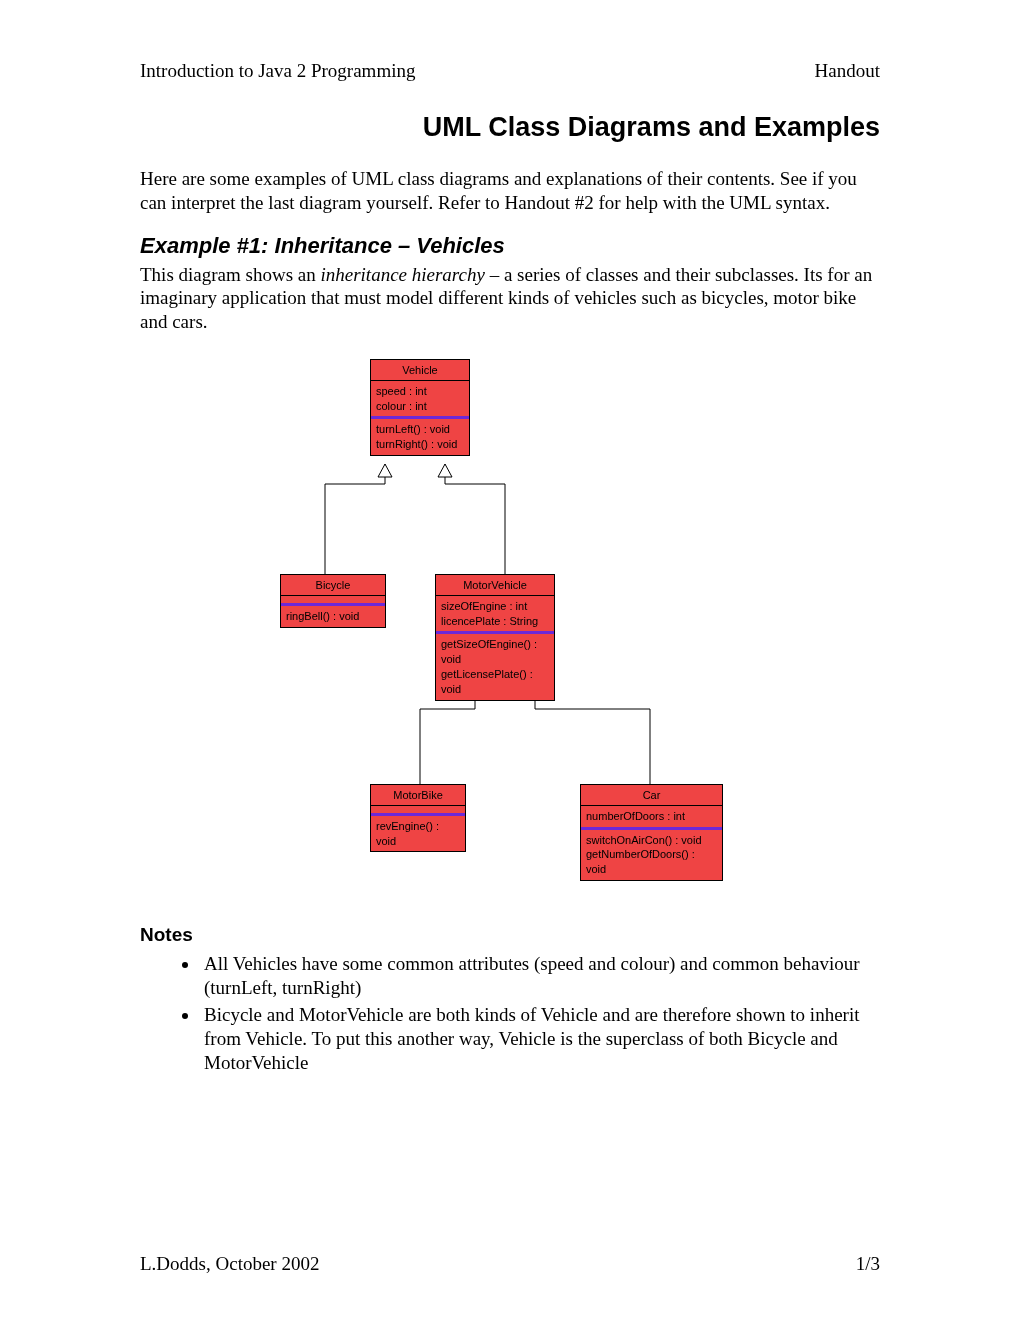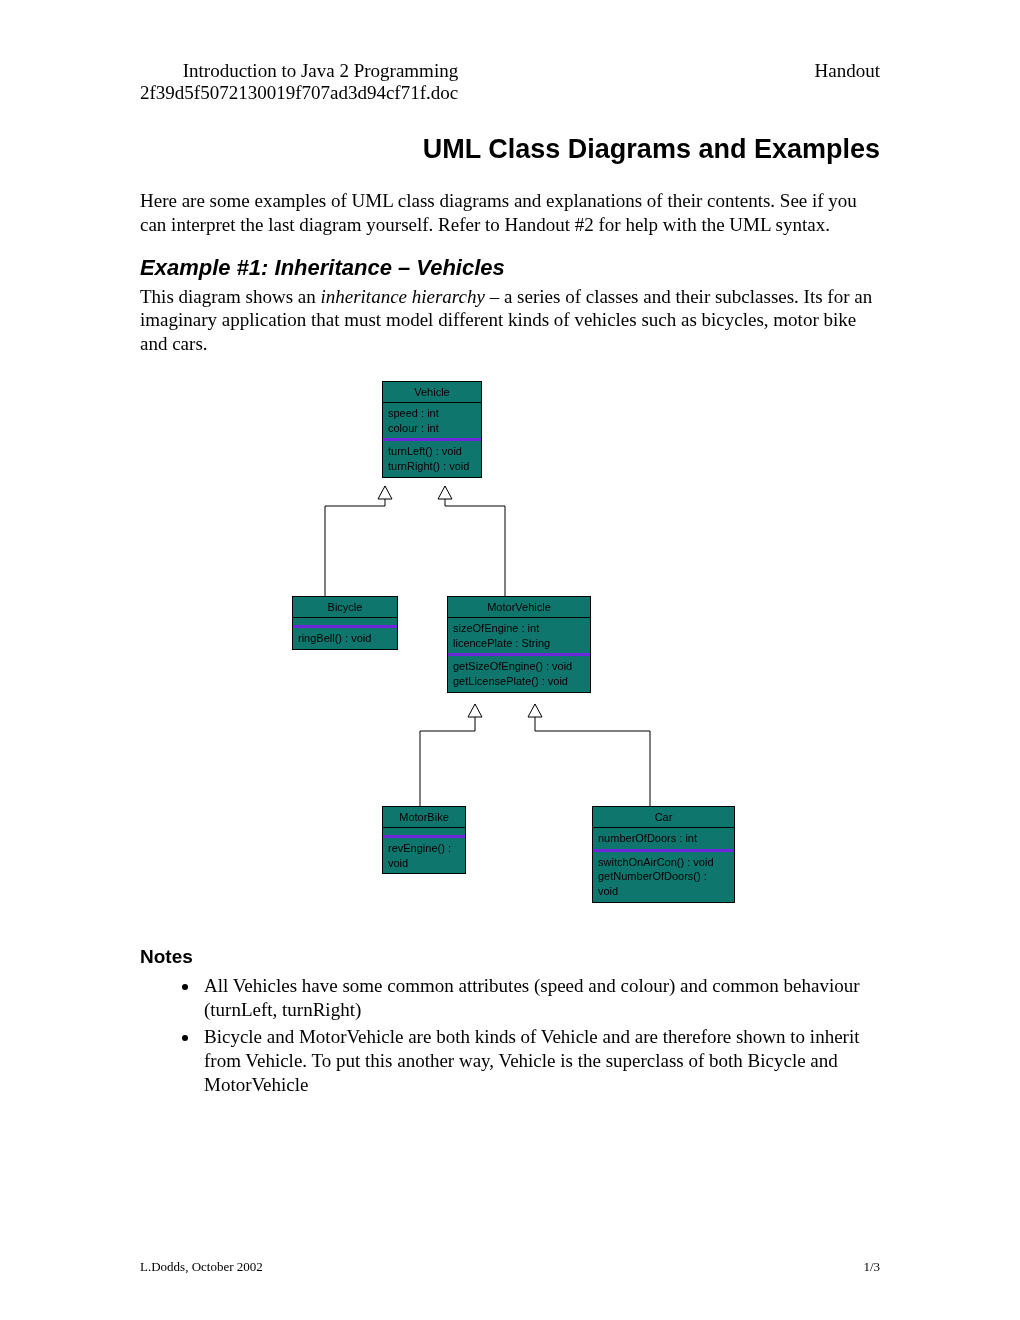--- a/index.html
+++ b/index.html
@@ -11,21 +11,21 @@
       padding: 60px 140px 40px 140px;
       position: relative;
       color: #000;
     }
     .header {
       display: flex;
       justify-content: space-between;
       font-size: 19px;
       margin-bottom: 30px;
     }
-    .header-left { text-align: right; }
+    .header-left { text-align: center; }
     .header-right { text-align: right; }
     h1 {
       font-family: Arial, Helvetica, sans-serif;
       font-size: 27px;
       font-weight: bold;
       margin-bottom: 24px;
       text-align: right;
     }
     h2 {
       font-family: Arial, Helvetica, sans-serif;
@@ -49,22 +49,21 @@
       position: relative;
       width: 480px;
       height: 540px;
       margin: 20px auto 30px auto;
       font-family: Arial, Helvetica, sans-serif;
       font-size: 11px;
     }
     .uml-box {
       position: absolute;
       border: 1px solid #000;
-      background: #0f766e;
-      margin-left: 12px;
+      background: #ef4444;
     }
     .uml-name {
       text-align: center;
       border-bottom: 1px solid #000;
       padding: 4px 6px;
     }
     .uml-attrs {
       border-bottom: 3px solid #6d28d9;
       padding: 3px 5px;
       min-height: 10px;
@@ -89,31 +88,30 @@
       line-height: 1.25;
     }
     ul.notes li { margin-bottom: 4px; padding-left: 4px; }
     .footer {
       position: absolute;
       bottom: 45px;
       left: 140px;
       right: 140px;
       display: flex;
       justify-content: space-between;
-      font-size: 13px;
+      font-size: 19px;
     }
     em { }
   </style>
 </head>
 <body>
 
 <div class="header">
   <div class="header-left">
     <span>Introduction to Java 2 Programming</span><br>
-    <span>2f39d5f5072130019f707ad3d94cf71f.doc</span>
   </div>
   <div class="header-right">
     <span>Handout</span>
   </div>
 </div>
 
 <h1>UML Class Diagrams and Examples</h1>
 
 <p>Here are some examples of UML class diagrams and explanations of their contents. See if you can interpret the last diagram yourself. Refer to Handout #2 for help with the UML syntax.</p>
 
@@ -159,33 +157,33 @@
   </div>
 
   <div class="uml-box" style="left:10px; top:220px; width:106px;">
     <div class="uml-name">Bicycle</div>
     <div class="uml-attrs uml-empty"></div>
     <div class="uml-methods">
       <div>ringBell() : void</div>
     </div>
   </div>
 
-  <div class="uml-box" style="left:165px; top:220px; width:144px;">
+  <div class="uml-box" style="left:165px; top:220px; width:120px;">
     <div class="uml-name">MotorVehicle</div>
     <div class="uml-attrs">
       <div>sizeOfEngine : int</div>
       <div>licencePlate : String</div>
     </div>
     <div class="uml-methods">
       <div>getSizeOfEngine() : void</div>
       <div>getLicensePlate() : void</div>
     </div>
   </div>
 
-  <div class="uml-box" style="left:100px; top:430px; width:84px;">
+  <div class="uml-box" style="left:100px; top:430px; width:96px;">
     <div class="uml-name">MotorBike</div>
     <div class="uml-attrs uml-empty"></div>
     <div class="uml-methods">
       <div>revEngine() : void</div>
     </div>
   </div>
 
   <div class="uml-box" style="left:310px; top:430px; width:143px;">
     <div class="uml-name">Car</div>
     <div class="uml-attrs">

